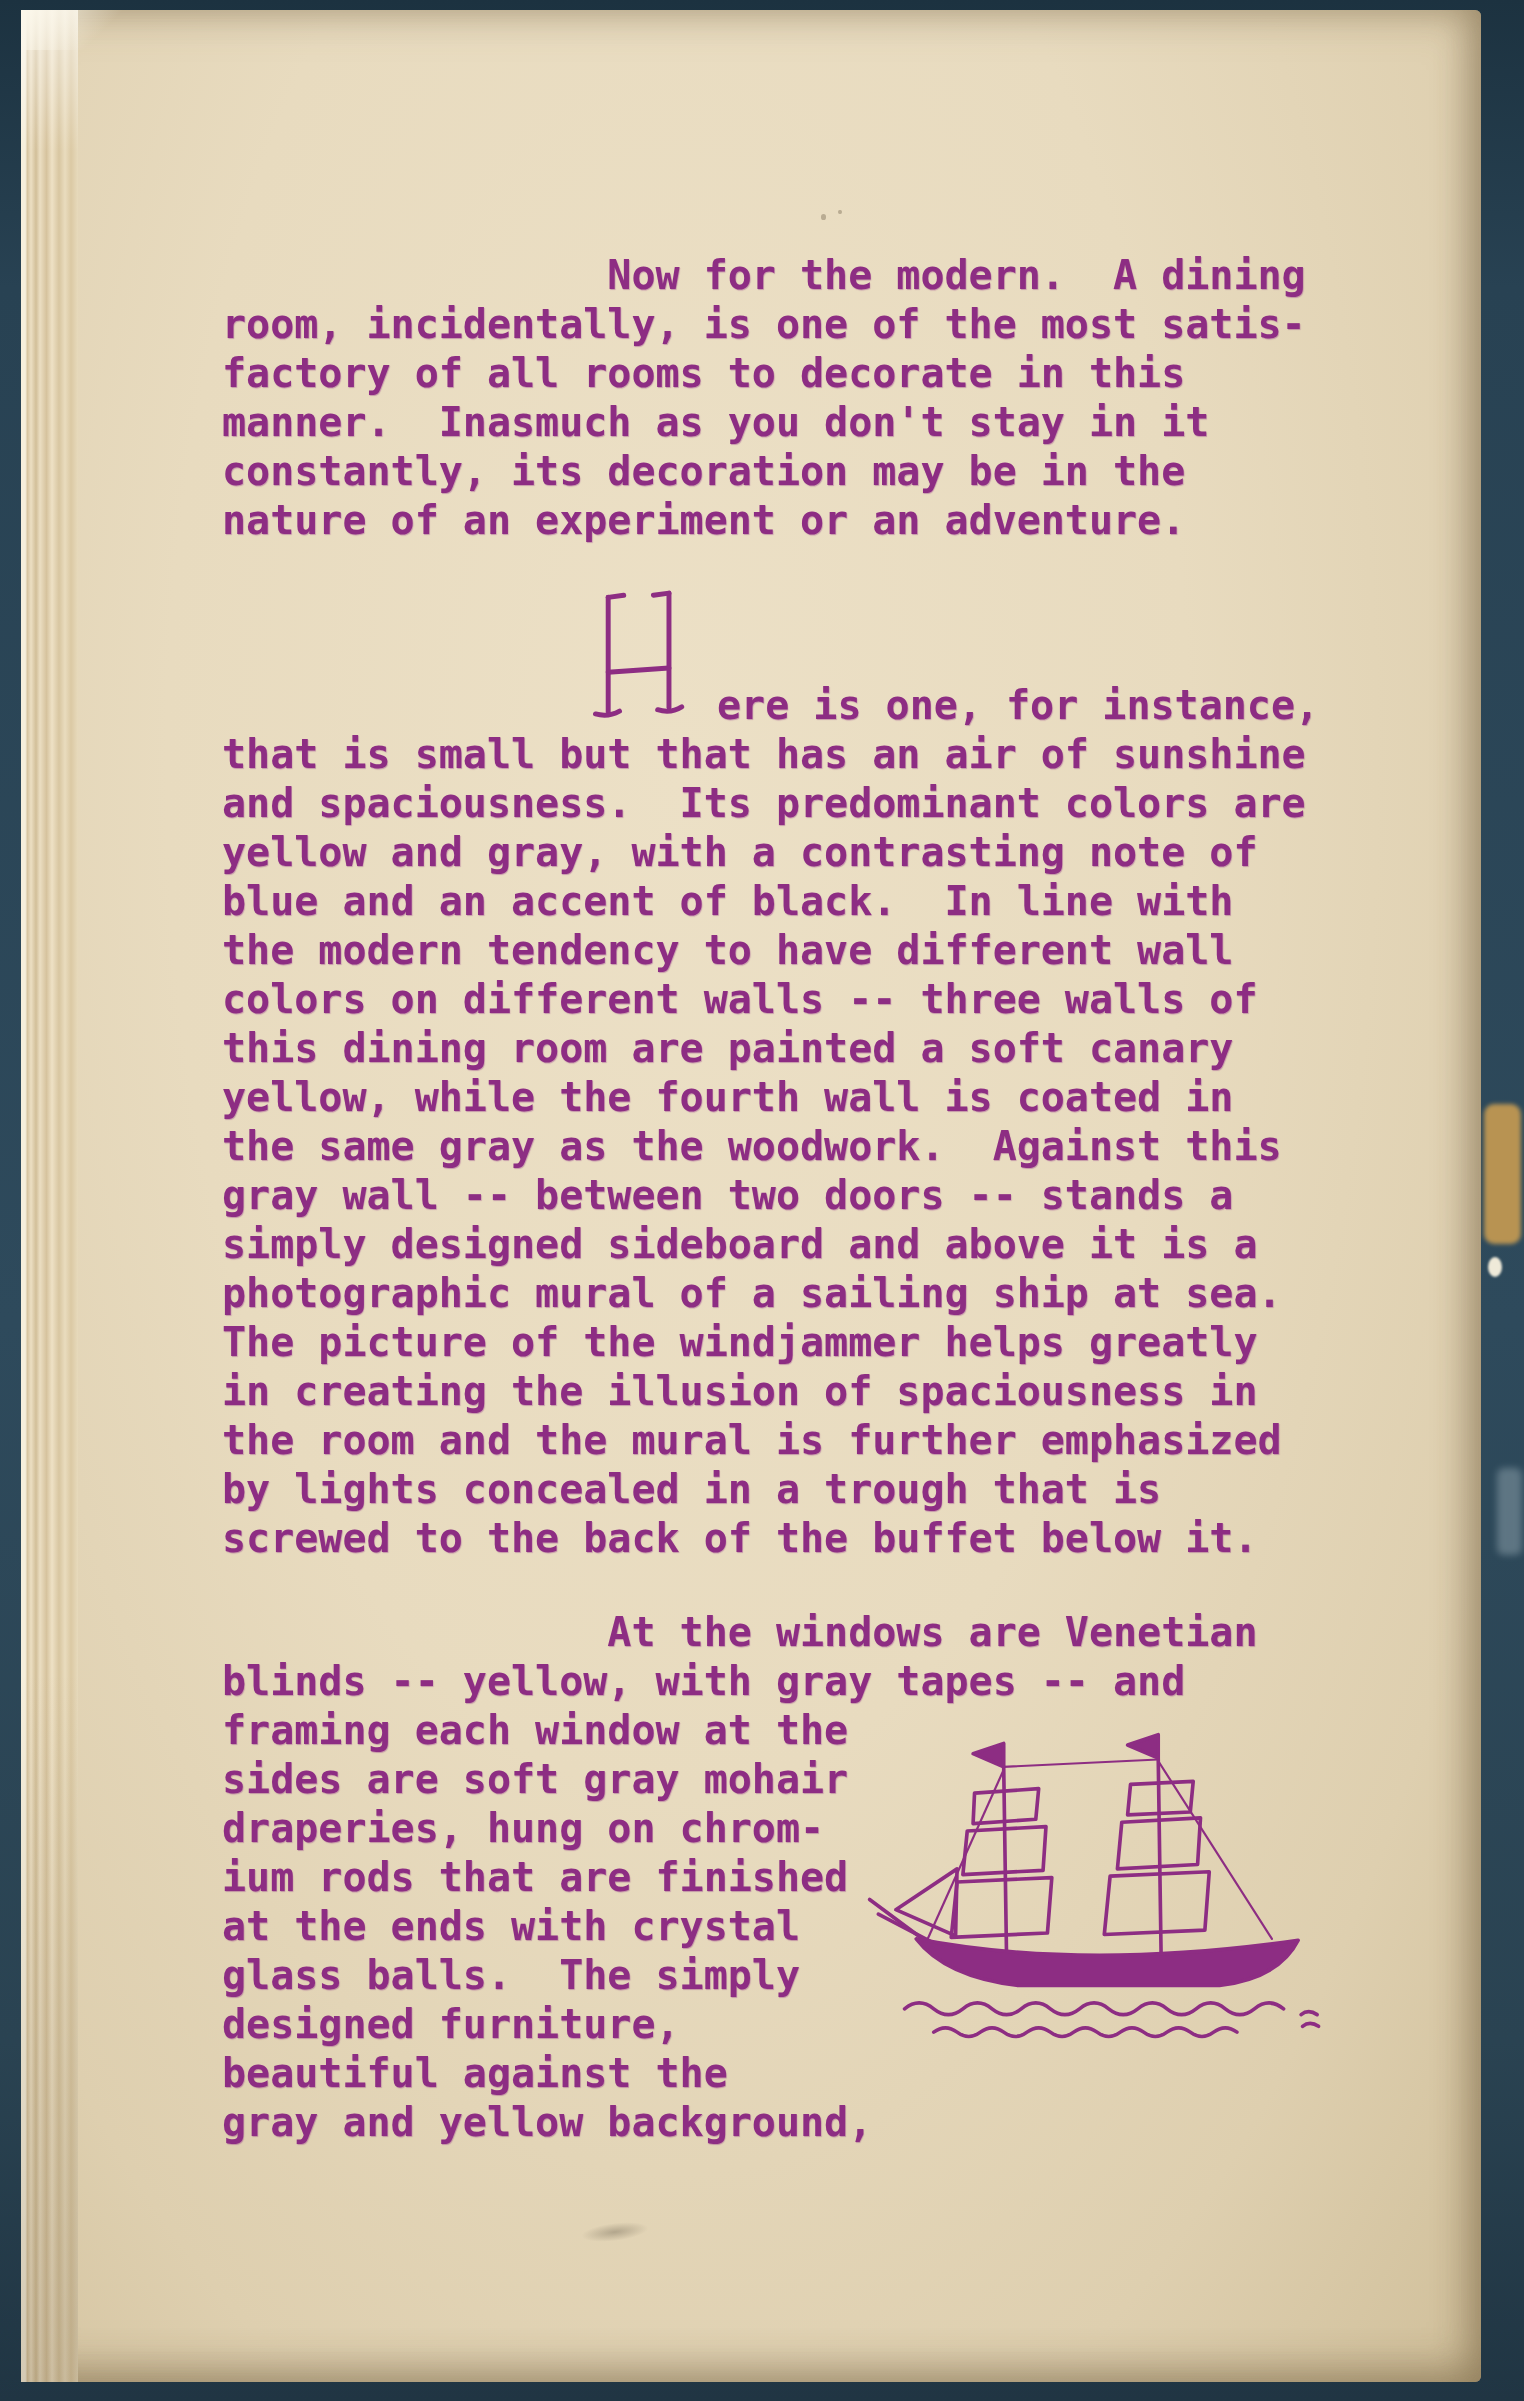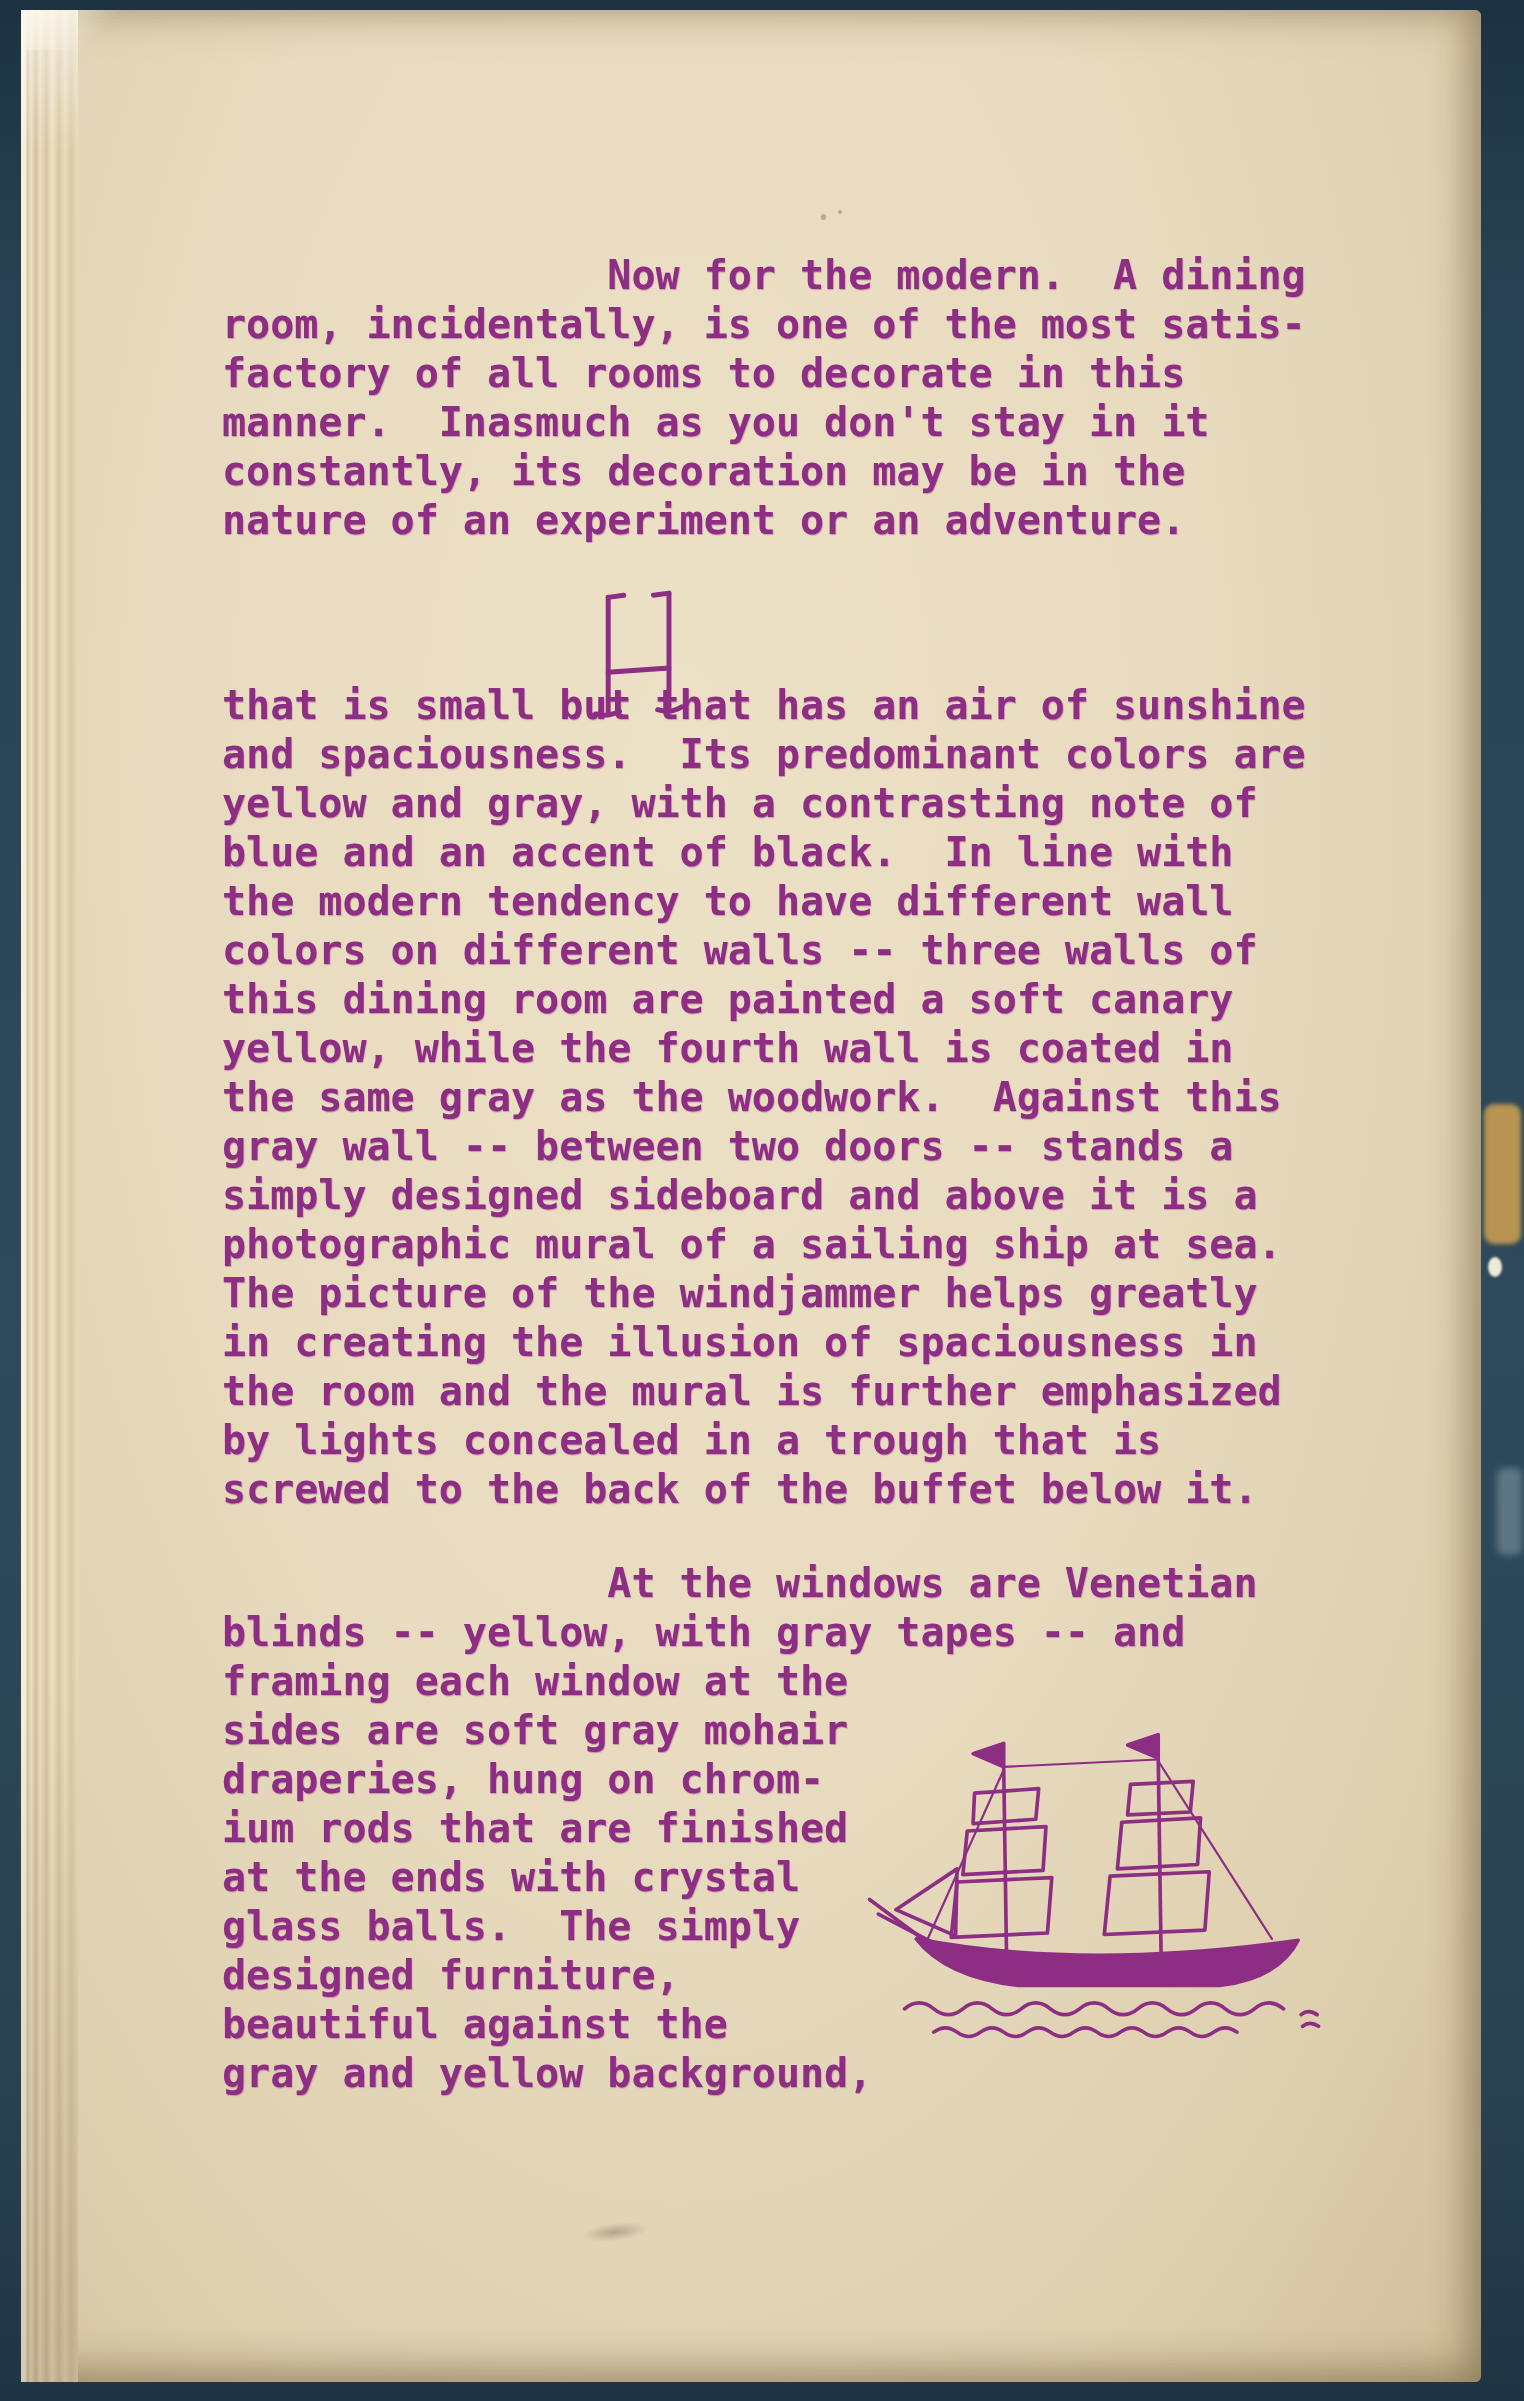--- a/index.html
+++ b/index.html
@@ -87,20 +87,21 @@
         <svg class="dropcap-svg" width="106" height="140" viewBox="0 0 150 198" fill="none" stroke="#8d2d83" stroke-width="7" stroke-linecap="round">
           <path d="M30 16 L30 178"></path>
           <path d="M30 16 L52 13"></path>
           <path d="M12 181 Q30 186 46 177"></path>
           <path d="M116 10 L116 172"></path>
           <path d="M94 13 L116 10"></path>
           <path d="M100 175 Q118 181 134 171"></path>
           <path d="M30 122 L116 116"></path>
         </svg>
         <span class="sr">H</span>
+        <div class="typewriter firstline">ere is one, for instance,</div>
         <pre class="typewriter">that is small but that has an air of sunshine
 and spaciousness.  Its predominant colors are
 yellow and gray, with a contrasting note of
 blue and an accent of black.  In line with
 the modern tendency to have different wall
 colors on different walls -- three walls of
 this dining room are painted a soft canary
 yellow, while the fourth wall is coated in
 the same gray as the woodwork.  Against this
 gray wall -- between two doors -- stands a

